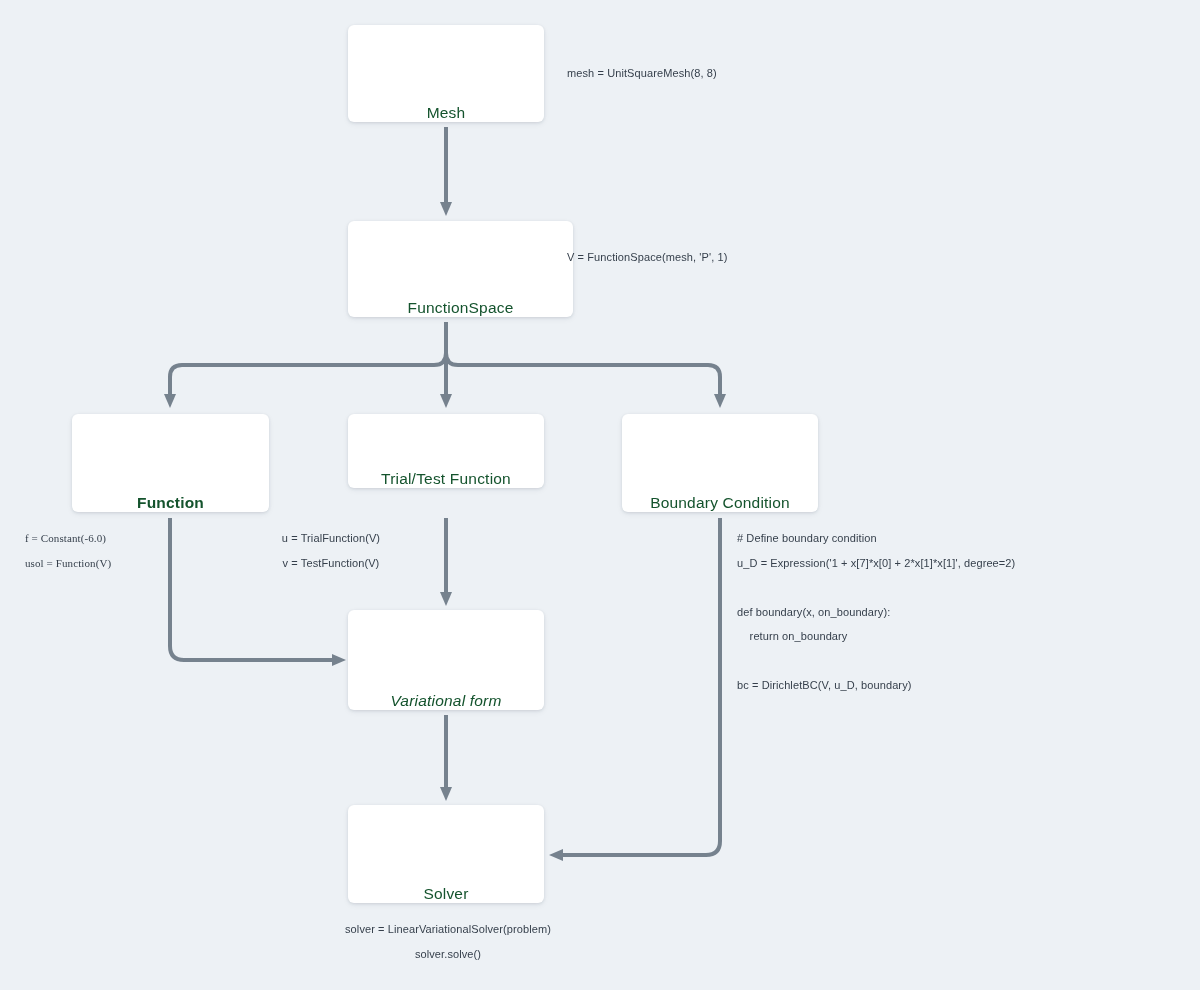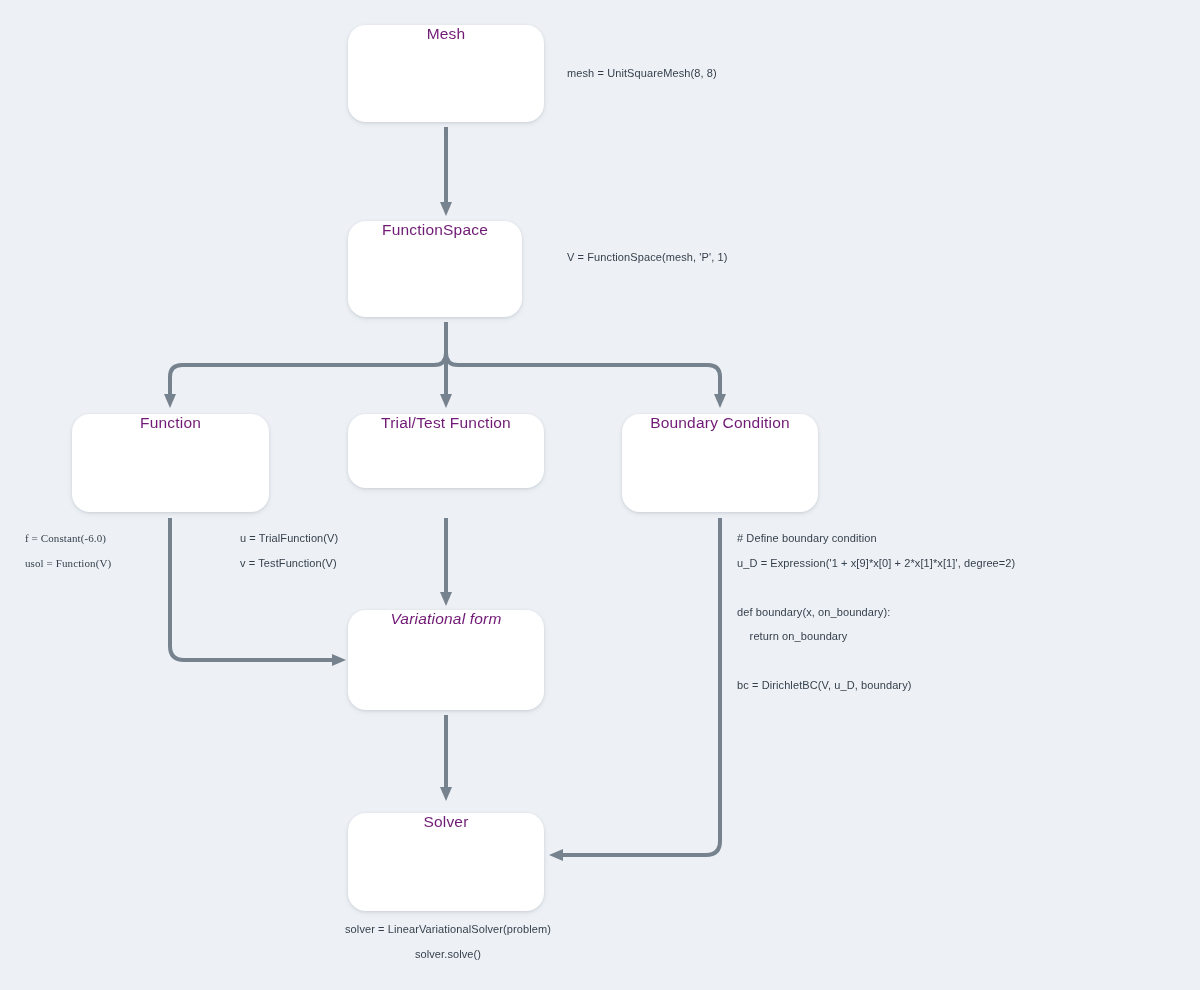--- a/index.html
+++ b/index.html
@@ -29,49 +29,49 @@
   }
   .edge{
     fill:none;
     stroke:var(--arrow-color);
     stroke-width:4;
   }
   .ah{ fill:var(--arrow-color); }
   .node{
     position:absolute;
     background:var(--box-background);
-    border-radius:18px;
+    border-radius:6px;
     box-shadow:0 1px 3px rgba(40,50,70,.12),0 2px 6px rgba(40,50,70,.06);
     display:flex;
-    align-items:flex-start;
+    align-items:flex-end;
     justify-content:center;
     font-size:15.5px;
     letter-spacing:.2px;
-    color:#701a75;
+    color:#14532d;
   }
   .code{
     position:absolute;
     font-size:11px;
     line-height:24.5px;
     letter-spacing:.1px;
     white-space:pre;
     color:var(--text-color);
   }
   .code.single{ line-height:20px; }
-  .code.right{ text-align:left; }
+  .code.right{ text-align:center; }
   .code.center{ text-align:center; }
 
   
   #n-mesh       { left:348px; top:25px;  width:196px; height:97px; }
-  #n-fs         { left:348px; top:221px; width:174px; height:96px; }
-  #n-function   { left:72px;  top:414px; width:197px; height:98px; }
+  #n-fs         { left:348px; top:221px; width:225px; height:96px; }
+  #n-function   { left:72px;  top:414px; width:197px; height:98px;font-weight:bold; }
   #n-trial      { left:348px; top:414px; width:196px; height:74px; }
   #n-boundary   { left:622px; top:414px; width:196px; height:98px; }
   #n-variational{ left:348px; top:610px; width:196px; height:100px;font-style:italic; }
-  #n-solver     { left:348px; top:805px; width:196px; height:98px;margin-top:8px; }
+  #n-solver     { left:348px; top:805px; width:196px; height:98px; }
 
   
   #c-mesh       { left:567px; top:63px;  }
   #c-fs         { left:567px; top:247px; }
   #c-function   { left:25px;  top:526px;font-family:Liberation Serif, serif; }
   #c-trial      { left:240px; top:526px; width:182px; }
   #c-boundary   { left:737px; top:526px; }
   #c-variational{ left:25px;  top:721px; }
   #c-solver     { left:248px; top:917px; width:400px; }
 </style>
@@ -118,21 +118,21 @@
     <span>Solver</span>
   </div>
 
   <div class="code single" id="c-mesh">mesh = UnitSquareMesh(8, 8)</div>
   <div class="code single" id="c-fs">V = FunctionSpace(mesh, 'P', 1)</div>
   <div class="code" id="c-function">f = Constant(-6.0)
 usol = Function(V)</div>
   <div class="code right" id="c-trial">u = TrialFunction(V)
 v = TestFunction(V)</div>
   <div class="code" id="c-boundary"># Define boundary condition
-u_D = Expression('1 + x[9]*x[0] + 2*x[1]*x[1]', degree=2)
+u_D = Expression('1 + x[7]*x[0] + 2*x[1]*x[1]', degree=2)
 
 def boundary(x, on_boundary):
     return on_boundary
 
 bc = DirichletBC(V, u_D, boundary)</div>
   <div class="code center" id="c-solver">solver = LinearVariationalSolver(problem)
 solver.solve()</div>
 
 </div>
 

